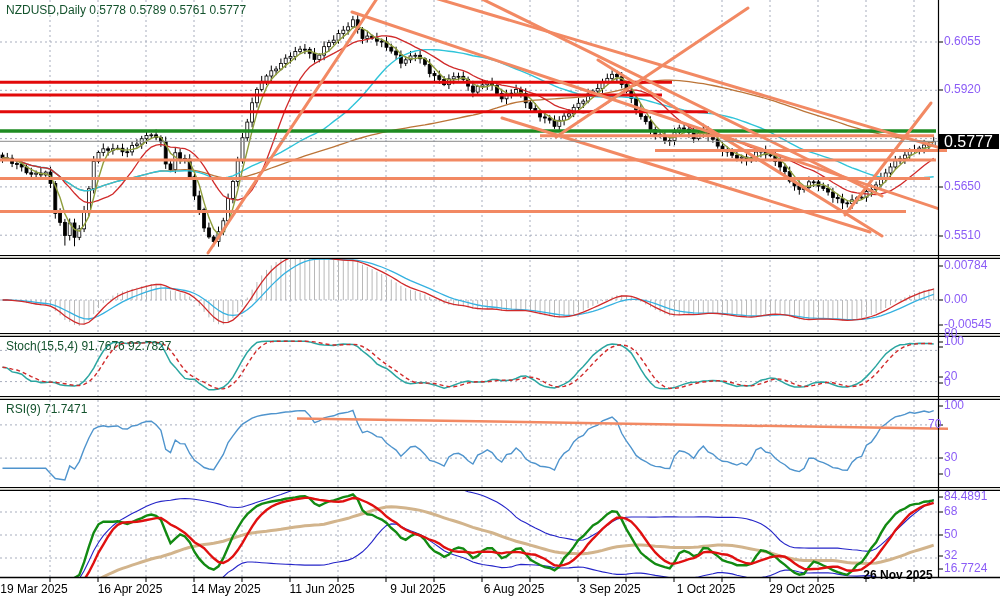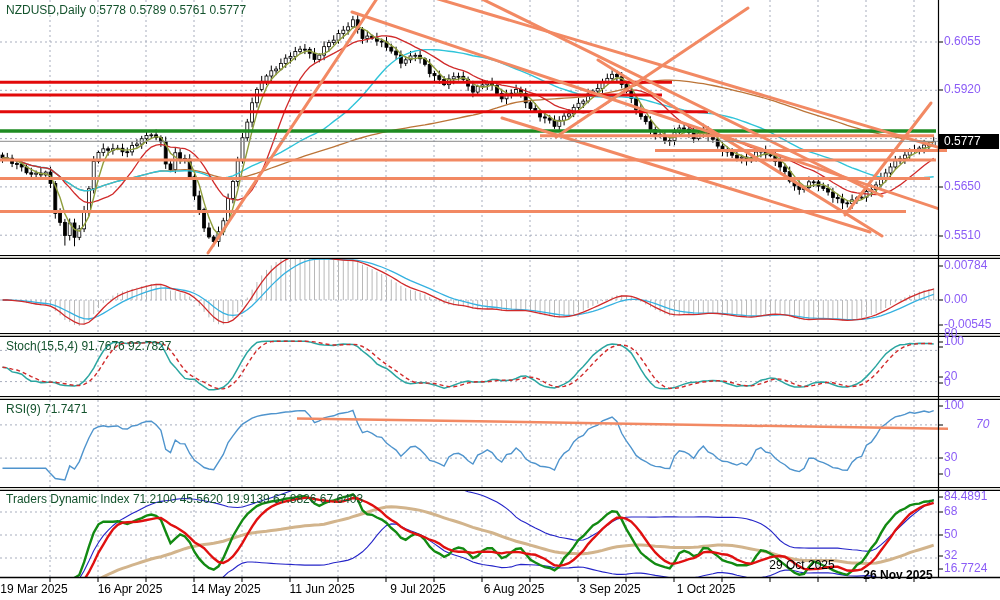--- a/index.html
+++ b/index.html
@@ -5,21 +5,21 @@
   *{box-sizing:border-box;margin:0;padding:0}
   html,body{width:1000px;height:600px;background:#fff;font-family:"Liberation Sans",sans-serif;overflow:hidden}
   #app{position:relative;width:1000px;height:600px;background:#fff}
   #cv{position:absolute;left:0;top:0;z-index:1}
   .hotzone{position:absolute;z-index:2}
   #labels{position:absolute;left:0;top:0;z-index:4}
   .plabel{position:absolute;font-size:12px;color:#14532d;white-space:nowrap;z-index:5}
   .axlbl{position:absolute;left:944px;font-size:12px;color:#8b5cf6;white-space:nowrap}
   .dlbl{position:absolute;font-size:12px;color:#000;white-space:nowrap;transform:translateX(-50%)}
   #pricebox{position:absolute;left:939px;top:134px;width:60px;height:15px;background:#000;color:#fff;
-            font-size:12px;line-height:15px;padding-left:5px;z-index:6}
+            font-size:16px;line-height:15px;padding-left:5px;z-index:6}
 </style>
 </head>
 <body>
 
 <div id="app">
   <svg id="cv" width="1000" height="600">
       <defs>
         <clipPath id="clip_main">
           <rect x="0" y="0" width="938" height="255"></rect>
         </clipPath>
@@ -759,49 +759,48 @@
         <line x1="938" y1="141" x2="943" y2="141" stroke="#000" stroke-width="1"></line>
       </g>
     </svg>
 
   <div class="hotzone" style="left:938px;top:0;width:62px;height:578px"></div>
   <div class="hotzone" style="left:0;top:578px;width:1000px;height:22px"></div>
 
   <div class="plabel" style="left:6px;top:3px">NZDUSD,Daily 0.5778 0.5789 0.5761 0.5777</div>
   <div class="plabel" style="left:6px;top:339px">Stoch(15,5,4) 91.7676 92.7827</div>
   <div class="plabel" style="left:6px;top:402px">RSI(9) 71.7471</div>
-  <div class="plabel" style="left:6px;top:492px">Traders Dynamic Index 71.2100 45.5620 19.9139 67.8826 67.6403</div>
 
   <div id="pricebox">0.5777</div>
 
   <div id="labels">
       <div class="axlbl" style="left: 944px; top: 34px;">0.6055</div>
       <div class="axlbl" style="left: 944px; top: 82px;">0.5920</div>
       <div class="axlbl" style="left: 944px; top: 179px;">0.5650</div>
       <div class="axlbl" style="left: 944px; top: 228px;">0.5510</div>
       <div class="axlbl" style="left: 944px; top: 258px;">0.00784</div>
       <div class="axlbl" style="left: 944px; top: 292px;">0.00</div>
       <div class="axlbl" style="left: 944px; top: 317px;">-0.00545</div>
       <div class="axlbl" style="left: 944px; top: 334px;">100</div>
       <div class="axlbl" style="left: 944px; top: 326px;">80</div>
       <div class="axlbl" style="left: 944px; top: 369px;">20</div>
       <div class="axlbl" style="left: 944px; top: 375px;">0</div>
       <div class="axlbl" style="left: 944px; top: 398px;">100</div>
-      <div class="axlbl" style="left: 976px; top: 417px; font-style: italic;">70</div>
+      <div class="axlbl" style="left: 928px; top: 417px;">70</div>
       <div class="axlbl" style="left: 944px; top: 450px;">30</div>
       <div class="axlbl" style="left: 944px; top: 466px;">0</div>
       <div class="axlbl" style="left: 944px; top: 489px;">84.4891</div>
       <div class="axlbl" style="left: 944px; top: 504px;">68</div>
       <div class="axlbl" style="left: 944px; top: 527px;">50</div>
       <div class="axlbl" style="left: 944px; top: 548px;">32</div>
       <div class="axlbl" style="left: 944px; top: 561px;">16.7724</div>
       <div class="dlbl" style="left: 34px; top: 582px;">19 Mar 2025</div>
       <div class="dlbl" style="left: 130px; top: 582px;">16 Apr 2025</div>
       <div class="dlbl" style="left: 226px; top: 582px;">14 May 2025</div>
       <div class="dlbl" style="left: 322px; top: 582px;">11 Jun 2025</div>
       <div class="dlbl" style="left: 418px; top: 582px;">9 Jul 2025</div>
       <div class="dlbl" style="left: 514px; top: 582px;">6 Aug 2025</div>
       <div class="dlbl" style="left: 610px; top: 582px;">3 Sep 2025</div>
       <div class="dlbl" style="left: 706px; top: 582px;">1 Oct 2025</div>
-      <div class="dlbl" style="left: 802px; top: 558px;">29 Oct 2025</div>
+      <div class="dlbl" style="left: 802px; top: 582px;">29 Oct 2025</div>
       <div class="dlbl" style="left: 898px; top: 568px; font-weight: bold;">26 Nov 2025</div>
     </div>
 </div>
 
 </body></html>

